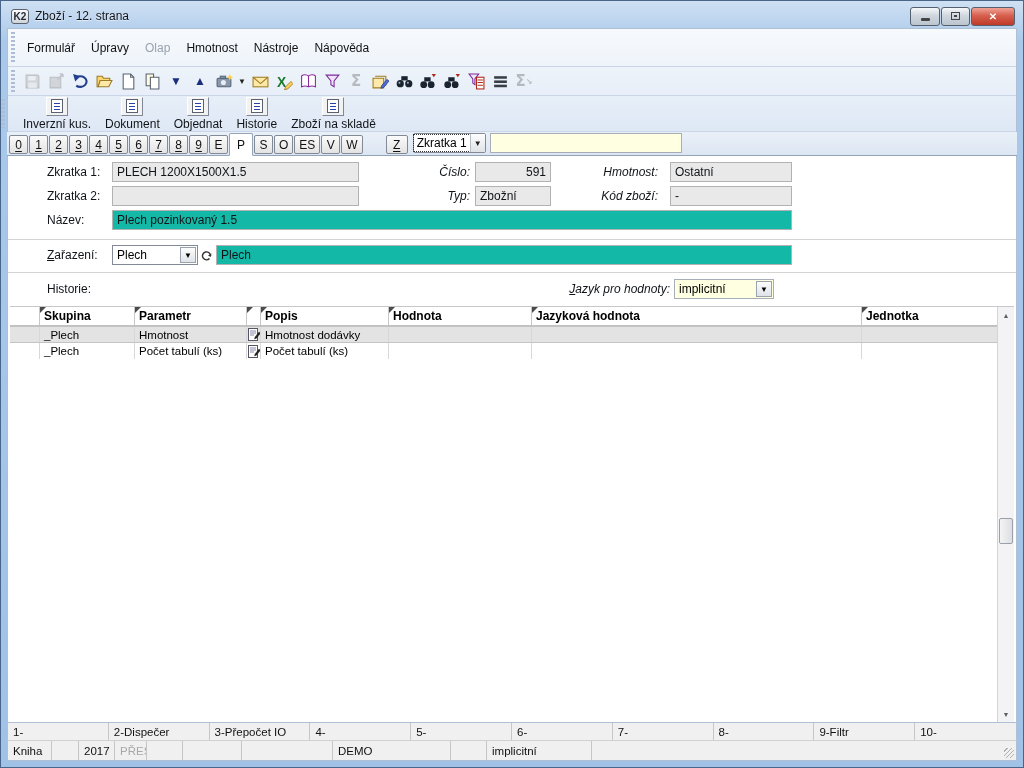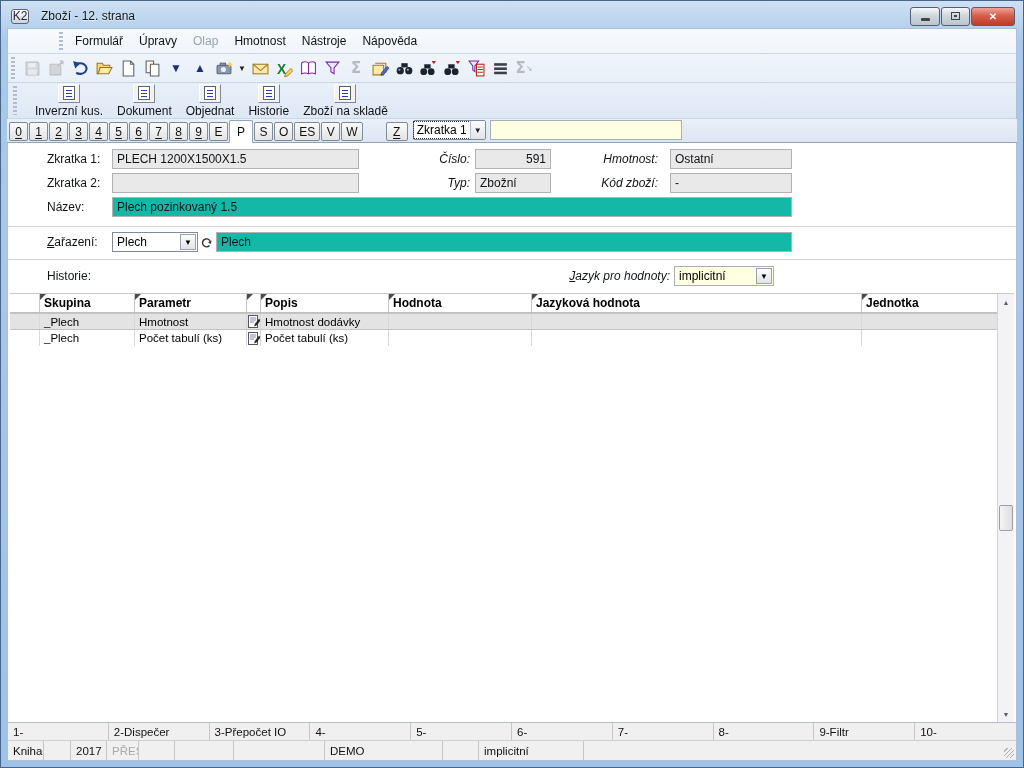--- a/index.html
+++ b/index.html
@@ -5,46 +5,46 @@
   * { margin:0; padding:0; box-sizing:border-box; }
   html,body { width:1024px; height:768px; font-family:"Liberation Sans", sans-serif; }
   .window{
     width:1024px; height:768px; display:flex; flex-direction:column;
     background:linear-gradient(180deg,#cfe0f3,#aac9ea 40px,#9fc2e6);
     border:1px solid #49658a; padding:0 6px 6px 6px;
   }
   
   .titlebar{ height:27px; display:flex; align-items:center; padding:3px 2px 0 4px; }
   .app-icon{ width:18px; height:15px; background:linear-gradient(180deg,#fdfdfd,#cfd4da); border:1px solid #5a6470;
-    border-radius:3px; font-size:12px; font-weight:normal; color:#222a3a; display:flex; align-items:center; justify-content:center; margin-right:12px;}
+    border-radius:3px; font-size:10px; font-weight:bold; color:#222a3a; display:flex; align-items:center; justify-content:center; margin-right:6px;}
   .title-text{ font-size:12px; color:#101418; text-shadow:0 1px 1px #e8f1fb; flex:1; }
   .winbtns{ display:flex; gap:1px; align-items:flex-start; }
   .wbtn{ height:19px; border:1px solid #54606e; border-radius:3px; background:linear-gradient(180deg,#f6f8fa,#cfd6de 45%,#bcc5cf);
     display:flex; align-items:center; justify-content:center; font-size:10px; color:#333; }
   .wbtn.min{ width:30px;} .wbtn.max{ width:29px;}
   .wbtn.close{ width:44px; background:linear-gradient(180deg,#f0a396,#d65f4e 45%,#c03a28); color:#fff; font-weight:bold; }
   .minglyph{ width:9px; height:3px; background:#444; border-radius:1px; margin-top:6px;}
   .maxglyph{ width:9px; height:8px; border:1px solid #444; position:relative;}
   .maxglyph::after{content:""; position:absolute; left:2px; top:2px; width:3px; height:2px; background:#444;}
   
   .bars{ background:linear-gradient(180deg,#f7fafd,#dee8f5); border:1px solid #aebfd6; border-bottom:none; }
   .bar{ display:flex; align-items:center; position:relative; border-bottom:1px solid #c9d6e8; }
   .grip{ width:4px; align-self:stretch; margin:3px 4px 3px 3px;
     background:repeating-linear-gradient(180deg,#aebdd4 0 2px,transparent 2px 4px); }
-  .menubar{ height:25px;padding-left:48px; }
+  .menubar{ height:38px; }
   .menu-item{ font-size:12px; color:#111; padding:3px 8px; cursor:default; }
   .menu-item.disabled{ color:#9aa2ac; }
   .toolbar{ height:29px; gap:2px; padding-right:4px; }
   .tbi{ width:22px; height:22px; display:flex; align-items:center; justify-content:center; font-size:13px; }
   .tbi.disabled{ opacity:.45; filter:grayscale(1); }
   .tbi svg{ width:17px; height:17px; }
   .arrow-glyph{ color:#1a2f7e; font-size:12px; }
   .sigma{ font-weight:bold; font-size:15px; color:#777; font-family:"DejaVu Sans",sans-serif;}
   .dd-mini{ width:10px; font-size:8px; color:#222; }
-  .bigbar{ height:36px; gap:14px; padding-left:17px;text-align:right; }
+  .bigbar{ height:36px; gap:14px; padding-left:5px;text-align:right; }
   .bigbtn{ display:flex; flex-direction:column; align-items:center; justify-content:center; gap:1px; }
   .bigbtn .ic{ width:22px; height:19px; background:#f2f2f2; border:1px solid; border-color:#fff #7e8896 #7e8896 #fff;
      display:flex; align-items:center; justify-content:center; }
   .docpage{ width:12px; height:14px; background:#fff; border:1px solid #5a6270; position:relative; }
   .docpage i{ position:absolute; left:2px; right:2px; height:1px; background:#2a3fae; }
   .bigbtn .lbl{ font-size:12px; color:#101418; }
   
   .tabstrip{ height:24px; background:linear-gradient(180deg,#eaf0f8,#dce6f3); display:flex; align-items:flex-end;
     padding:0 2px; border-bottom:1px solid #93a3b8; position:relative;}
   .tab{ min-width:19px; height:19px; margin:0 1px 1px 0; padding:0 4px; background:linear-gradient(180deg,#fbfbfb,#e3e3e3);
@@ -477,21 +477,21 @@
     <div class="cell">4-</div>
     <div class="cell">5-</div>
     <div class="cell">6-</div>
     <div class="cell">7-</div>
     <div class="cell">8-</div>
     <div class="cell">9-Filtr</div>
     <div class="cell" style="border-right:none;">10-</div>
   </div>
 
   <div class="statusbar">
-    <div class="cell" style="width:36px;">Kniha</div>
+    <div class="cell" style="width:44px;">Kniha</div>
     <div class="cell" style="width:27px;"></div>
     <div class="cell" style="width:36px;">2017</div>
     <div class="cell gray" style="width:32px;">PŘES</div>
     <div class="cell" style="width:36px;"></div>
     <div class="cell" style="width:59px;"></div>
     <div class="cell" style="width:91px;"></div>
     <div class="cell" style="width:118px;">DEMO</div>
     <div class="cell" style="width:36px;"></div>
     <div class="cell" style="width:105px;">implicitní</div>
     <div class="cell" style="flex:1; border-right:none;"></div>

